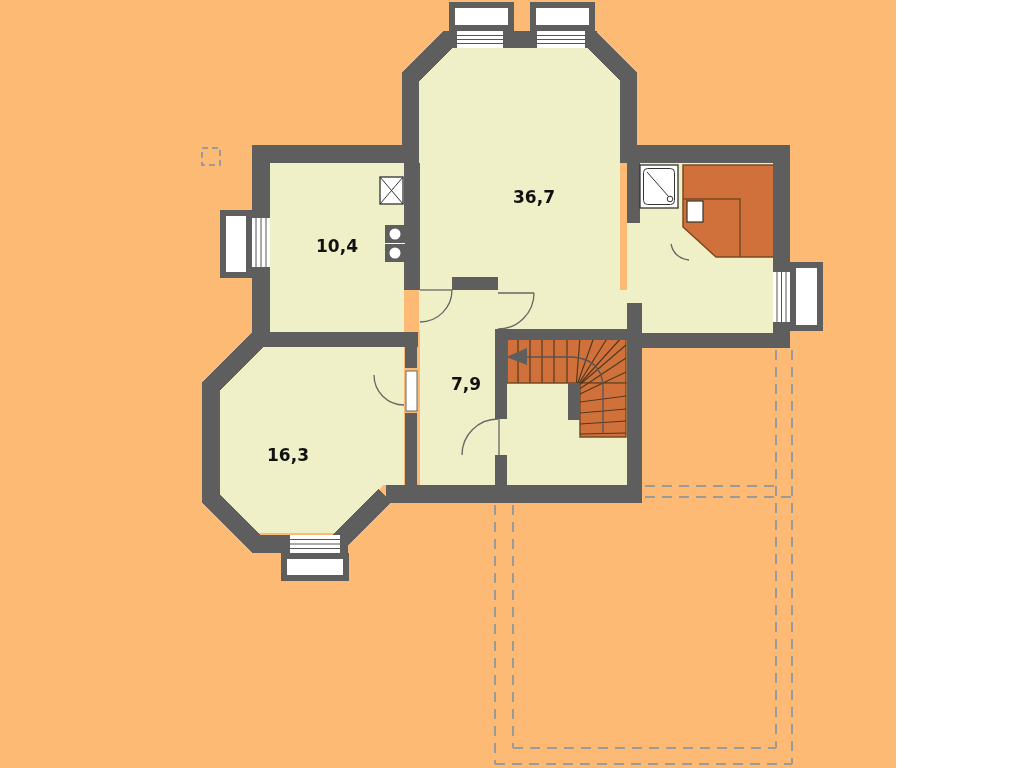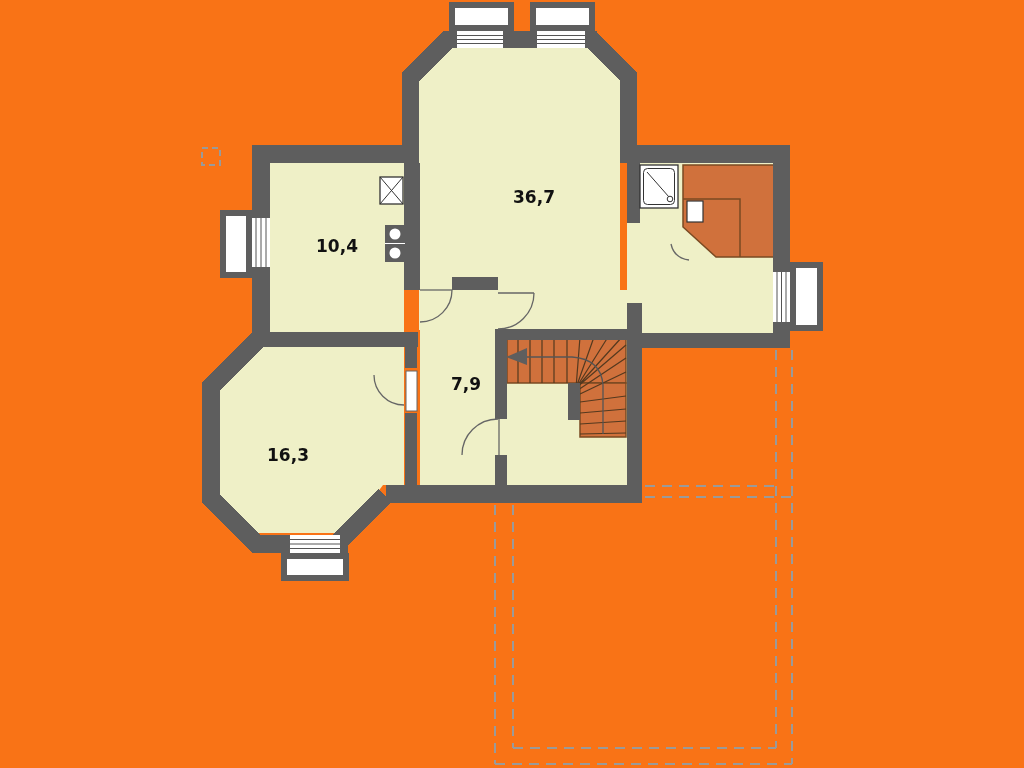--- a/index.html
+++ b/index.html
@@ -1,16 +1,16 @@
 <!DOCTYPE html>
 <html><head>
 <meta charset="utf-8">
 <style>
   html,body{margin:0;padding:0;background:#ffffff;}
-  .page{width:1024px;height:768px;background:#f97316;overflow:hidden;}
+  .page{width:896px;height:768px;background:#fdba74;overflow:hidden;}
   svg{display:block;}
   .room-label{font-family:"DejaVu Sans","Liberation Sans",sans-serif;font-weight:bold;font-size:17px;}
   .walls rect, .walls polygon{shape-rendering:crispEdges;}
 </style>
 </head>
 <body>
 
 <div class="page">
 <svg width="1024" height="768" viewBox="0 0 1024 768">
 

